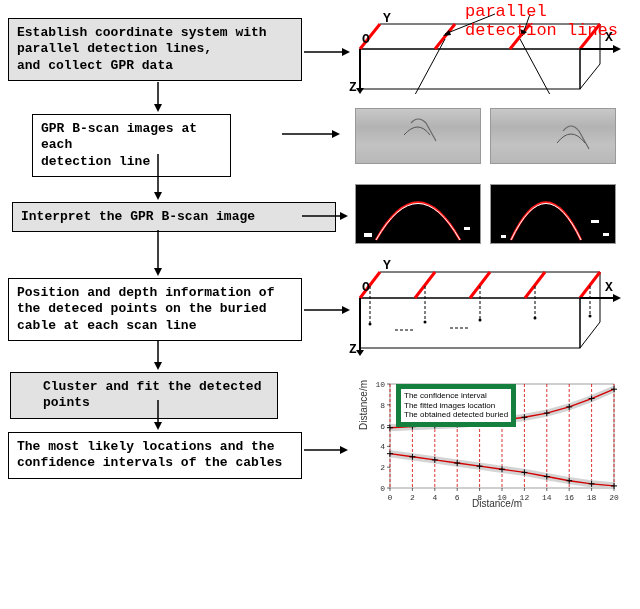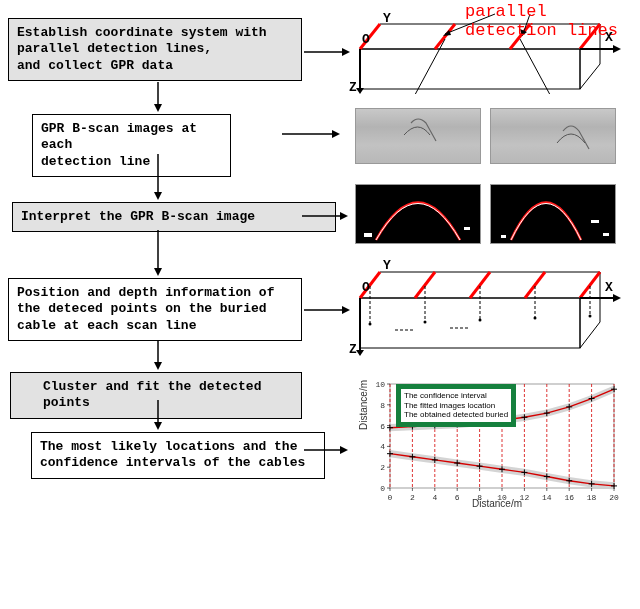--- a/index.html
+++ b/index.html
@@ -101,29 +101,29 @@
   <div class="box" style="width:294px;">Position and depth information of
 the deteced points on the buried
 cable at each scan line</div>
 </div>
 <svg width="40" height="30" style="position:absolute; left:138px; top:340px;">
   <line x1="20" y1="0" x2="20" y2="22" stroke="#000" stroke-width="1.5"></line>
   <polygon points="20,30 16,22 24,22" fill="#000"></polygon>
 </svg>
 
 <div class="row" style="position:absolute; left:10px; top:372px;">
-  <div class="box shaded" style="width:292px;padding-left:32px;">Cluster and fit the detected points</div>
+  <div class="box shaded" style="width:268px;padding-left:32px;">Cluster and fit the detected points</div>
 </div>
 <svg width="40" height="30" style="position:absolute; left:138px; top:400px;">
   <line x1="20" y1="0" x2="20" y2="22" stroke="#000" stroke-width="1.5"></line>
   <polygon points="20,30 16,22 24,22" fill="#000"></polygon>
 </svg>
 
 <div class="row" style="position:absolute; left:8px; top:432px;">
-  <div class="box" style="width:294px;margin-left:23px;">The most likely locations and the
+  <div class="box" style="width:294px;">The most likely locations and the
 confidence intervals of the cables</div>
 </div>
 
 <svg width="46" height="20" style="position:absolute; left:304px; top:42px;">
   <line x1="0" y1="10" x2="38" y2="10" stroke="#000" stroke-width="1.5"></line>
   <polygon points="46,10 38,6 38,14" fill="#000"></polygon>
 </svg>
 <svg width="58" height="20" style="position:absolute; left:282px; top:124px;">
   <line x1="0" y1="10" x2="50" y2="10" stroke="#000" stroke-width="1.5"></line>
   <polygon points="58,10 50,6 50,14" fill="#000"></polygon>

